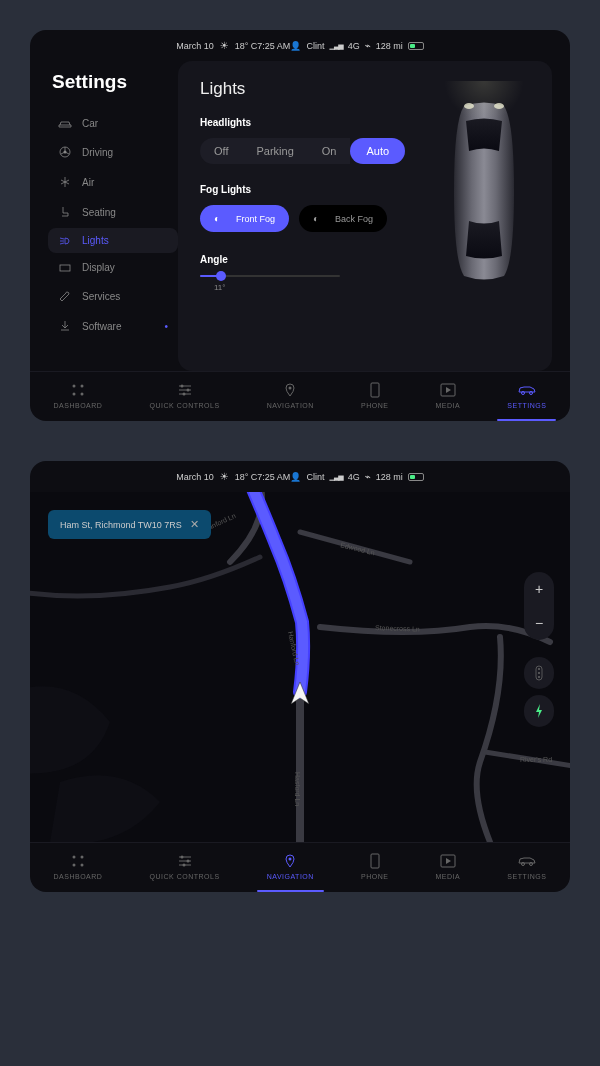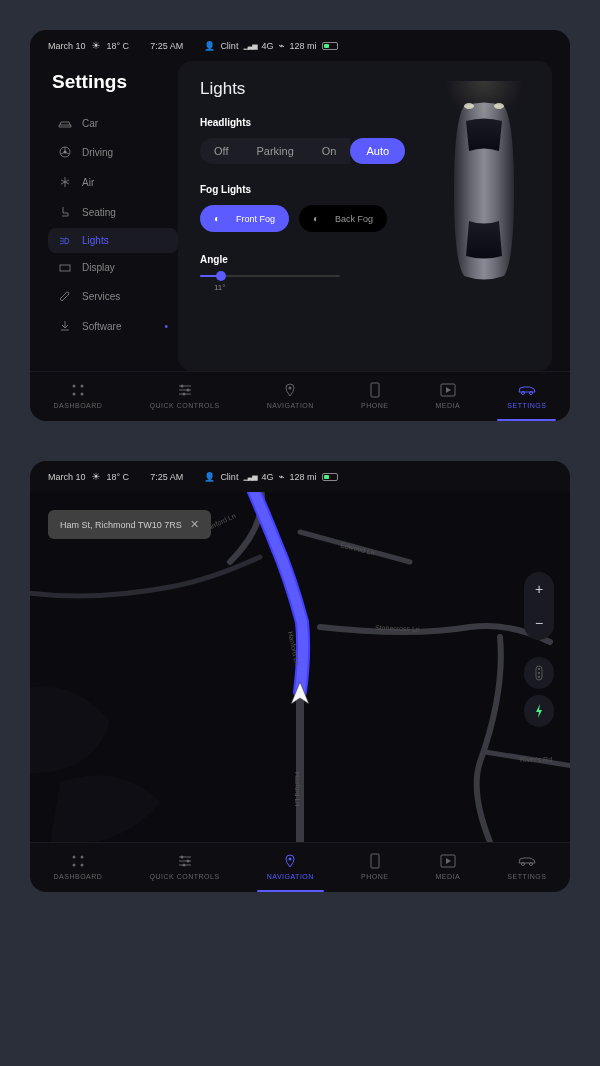--- a/index.html
+++ b/index.html
@@ -1,18 +1,18 @@
 <!DOCTYPE html>
 <html><head>
 <meta charset="utf-8">
 <style>
 * { margin: 0; padding: 0; box-sizing: border-box; font-family: -apple-system, BlinkMacSystemFont, 'Segoe UI', sans-serif; }
 body { background: #2a2f3a; padding: 30px; }
 .screen { background: #0d0d12; border-radius: 16px; width: 540px; margin: 0 auto 40px; overflow: hidden; position: relative; }
-.status-bar { display: flex; justify-content: flex-start; align-items: center; padding: 10px 18px; font-size: 9px; color: #ccc; gap: 21px; }
+.status-bar { display: flex; justify-content: center; align-items: center; padding: 10px 18px; font-size: 9px; color: #ccc; }
 .status-left, .status-right { display: flex; align-items: center; gap: 6px; }
 .status-right { gap: 5px; }
 .weather-icon, .user-icon, .signal-icon, .bt-icon, .battery-icon { display: inline-flex; }
 .weather-icon::before { content: "☀"; font-size: 10px; }
 .user-icon::before { content: "👤"; font-size: 9px; }
 .signal-icon::before { content: "▁▃▅"; font-size: 7px; letter-spacing: -1px; }
 .bt-icon::before { content: "⌁"; font-size: 10px; }
 .battery-icon { width: 16px; height: 8px; border: 1px solid #888; border-radius: 2px; position: relative; }
 .battery-icon::after { content: ""; position: absolute; left: 1px; top: 1px; bottom: 1px; width: 40%; background: #4aed88; border-radius: 1px; }
 
@@ -51,21 +51,21 @@
 .headlight-glow { position: absolute; top: -10px; left: 10px; right: 10px; height: 40px; background: radial-gradient(ellipse at center top, rgba(255,255,200,0.15), transparent 70%); }
 
 .bottom-nav { display: flex; justify-content: space-around; padding: 10px 0 12px; border-top: 1px solid #1a1a22; }
 .nav-item { display: flex; flex-direction: column; align-items: center; gap: 4px; font-size: 7px; color: #666; letter-spacing: 0.5px; cursor: pointer; position: relative; }
 .nav-item.active { color: #5b5bff; }
 .nav-item.active::after { content: ""; position: absolute; bottom: -12px; left: -10px; right: -10px; height: 2px; background: #5b5bff; border-radius: 1px; }
 .nav-icon { height: 16px; display: flex; align-items: center; }
 
 .map-body { position: relative; height: 350px; background: #0a0a0f; }
 .map-svg { position: absolute; inset: 0; width: 100%; height: 100%; }
-.search-pill { position: absolute; left: 18px; top: 18px; background: #404040; display: flex; align-items: center; gap: 8px; padding: 8px 12px; border-radius: 6px; font-size: 9px; color: #ccc; z-index: 5; }
+.search-pill { position: absolute; left: 18px; top: 18px; background: #0c4a6e; display: flex; align-items: center; gap: 8px; padding: 8px 12px; border-radius: 6px; font-size: 9px; color: #ccc; z-index: 5; }
 .close-x { cursor: pointer; font-size: 11px; color: #aaa; }
 .zoom-ctrl { position: absolute; right: 16px; top: 80px; display: flex; flex-direction: column; background: #1a1a22; border-radius: 18px; overflow: hidden; z-index: 5; }
 .zoom-btn { width: 30px; height: 34px; display: flex; align-items: center; justify-content: center; color: #ccc; font-size: 14px; cursor: pointer; border: none; background: transparent; }
 .map-side-ctrl { position: absolute; right: 16px; top: 165px; display: flex; flex-direction: column; gap: 6px; z-index: 5; }
 .map-side-btn { width: 30px; height: 32px; border-radius: 16px; background: #1a1a22; display: flex; align-items: center; justify-content: center; color: #666; cursor: pointer; border: none; }
 .charge-icon { color: #4aed88; }
 .nav-arrow { position: absolute; left: 50%; top: 58%; transform: translate(-50%, -50%); z-index: 4; }
 .road-label { font-size: 7px; fill: #555; }
 </style>
 </head>

